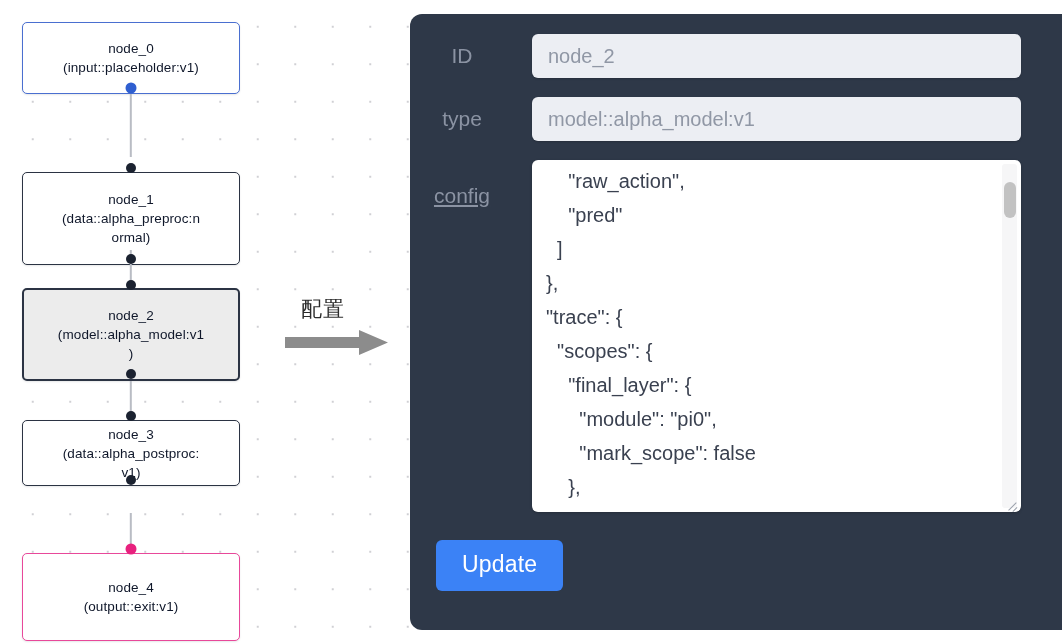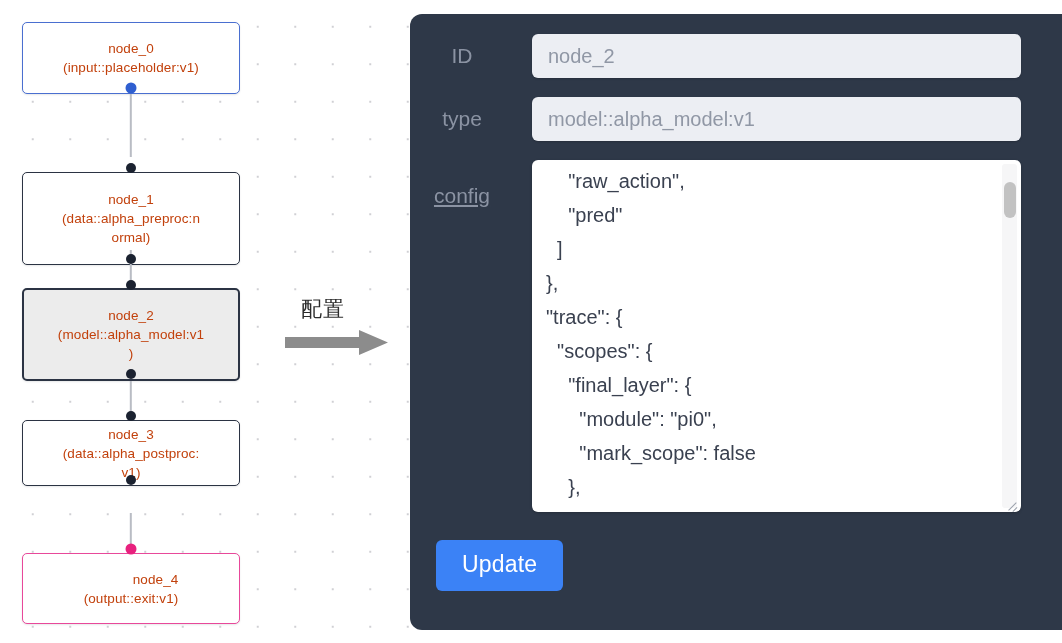--- a/index.html
+++ b/index.html
@@ -26,34 +26,34 @@
     position: absolute;
     left: 22px;
     width: 218px;
     background: #ffffff;
     border: 1.6px solid #2b3343;
     border-radius: 5px;
     display: flex;
     align-items: center;
     justify-content: center;
     text-align: center;
-    color: #c2410c;
+    color: #0f172a;
     font-size: 13.5px;
     line-height: 19px;
     letter-spacing: .1px;
     padding: 4px 10px;
     box-shadow: 0 1px 2px rgba(20,25,40,.10);
   }
   .node .lbl { display: block; white-space: pre-line; }
 
   .node.n0 { top: 22px;  height: 72px; border: 1.5px solid #4a6fd0; }
   .node.n1 { top: 172px; height: 93px; }
   .node.n2 { top: 288px; height: 93px; background: #ececec; border: 2.1px solid #2b3343; }
   .node.n3 { top: 420px; height: 66px; }
-  .node.n4 { top: 553px; height: 71px; border: 1.8px solid #e8489a; text-align: right; }
+  .node.n4 { top: 553px; height: 88px; border: 1.8px solid #e8489a; }
 
   
   .handle {
     position: absolute;
     width: 10px; height: 10px;
     border-radius: 50%;
     background: #1b2230;
     left: 50%;
     transform: translate(-50%, -50%);
     z-index: 4;

